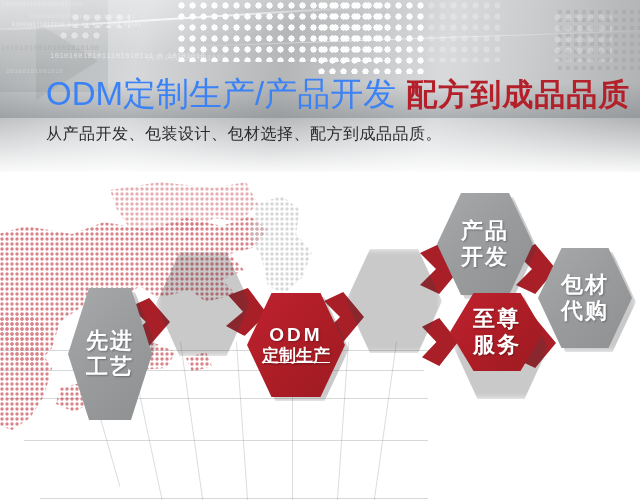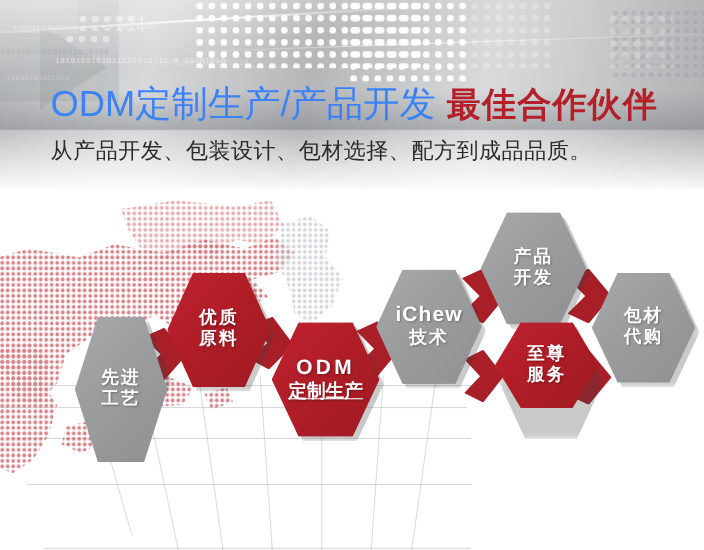--- a/index.html
+++ b/index.html
@@ -118,21 +118,21 @@
     font-size: 31px;
     color: #b4202a;
     font-weight: 700;
     margin-left: 10px;
     letter-spacing: 1px;
   }
   .subtitle {
     position: absolute;
     left: 46px;
     top: 124px;
-    font-size: 20px;
+    font-size: 16px;
     color: #2a2a2a;
     letter-spacing: 0.5px;
     white-space: nowrap;
   }
 
   
   .lower {
     position: absolute;
     left: 0; top: 172px;
     width: 640px; height: 328px;
@@ -173,21 +173,21 @@
     line-height: 1.18;
     z-index: 5;
   }
   .hex.gray {
     background: linear-gradient(135deg, #a7a9ab 0%, #9a9c9e 45%, #8e9092 100%);
   }
   .hex.red {
     background: linear-gradient(135deg, #bf2230 0%, #ae1d26 50%, #9e1b22 100%);
   }
   .hex .ln {
-    font-size: 16px;
+    font-size: 22px;
     font-weight: 700;
     letter-spacing: 2px;
     text-shadow: 1px 1px 2px rgba(0,0,0,0.30);
   }
   .hex .ln.en {
     font-family: "Liberation Sans", sans-serif;
     letter-spacing: 1px;
   }
 
   
@@ -237,21 +237,21 @@
   <div class="streak"></div>
   <div class="streak2"></div>
 
   <div style="position:absolute;left:0;top:118px;width:640px;height:58px;
               background:linear-gradient(180deg, rgba(255,255,255,0) 0%, rgba(255,255,255,0.55) 55%, rgba(255,255,255,1) 100%);"></div>
 
   <div class="top-band-sheen" style="height:118px;"></div>
 
   <div class="title-row">
     <span class="title-main">ODM定制生产/产品开发</span>
-    <span class="title-accent">最佳合作伙伴</span>
+    <span class="title-accent">配方到成品品质</span>
   </div>
   <div class="subtitle">从产品开发、包装设计、包材选择、配方到成品品质。</div>
 
   <div class="lower">
 
     <div class="grid-line-h" style="left:0px;  top:198px; width:424px;"></div>
     <div class="grid-line-h" style="left:8px;  top:226px; width:420px;"></div>
     <div class="grid-line-h" style="left:24px; top:268px; width:404px;"></div>
     <div class="grid-line-h" style="left:40px; top:326px; width:388px;"></div>
     <div class="grid-line-h" style="left:0px;  top:178px; width:430px;"></div>
@@ -324,36 +324,28 @@
   <div class="arrow" style="left:516px; top:318px; width:40px; height:50px;"></div>
   <div class="arrow" style="left:422px; top:318px; width:36px; height:48px;"></div>
 
   <div class="hex-shadow" style="left:72px; top:292px; width:84px; height:108px;"></div>
   <div class="hex gray" style="left:68px; top:288px; width:84px; height:132px;">
     <span class="ln">先进</span>
     <span class="ln">工艺</span>
   </div>
 
   <div class="hex-shadow" style="left:156px; top:252px; width:94px; height:104px;"></div>
-  <div class="hex red" style="left:152px; top:248px; width:94px; height:104px;">
-    <span class="ln">优质</span>
-    <span class="ln">原料</span>
-  </div>
 
   <div class="hex-shadow" style="left:251px; top:297px; width:98px; height:104px;"></div>
   <div class="hex red" style="left:247px; top:293px; width:98px; height:104px;">
     <span class="ln en" style="font-size:19px; letter-spacing:3px;">ODM</span>
     <span class="ln" style="font-size:17px; letter-spacing:0px;text-decoration:underline;">定制生产</span>
   </div>
 
   <div class="hex-shadow" style="left:346px; top:249px; width:96px; height:104px;"></div>
-  <div class="hex gray" style="left:342px; top:245px; width:96px; height:104px;">
-    <span class="ln en" style="font-size:19px; letter-spacing:1px;">iChew</span>
-    <span class="ln">技术</span>
-  </div>
 
   <div class="hex-shadow" style="left:441px; top:197px; width:96px; height:102px;"></div>
   <div class="hex gray" style="left:437px; top:193px; width:96px; height:102px;">
     <span class="ln">产品</span>
     <span class="ln">开发</span>
   </div>
 
   <div class="hex-shadow" style="left:454px; top:297px; width:94px; height:102px;"></div>
   <div class="hex red" style="left:450px; top:293px; width:94px; height:78px;">
     <span class="ln">至尊</span>

